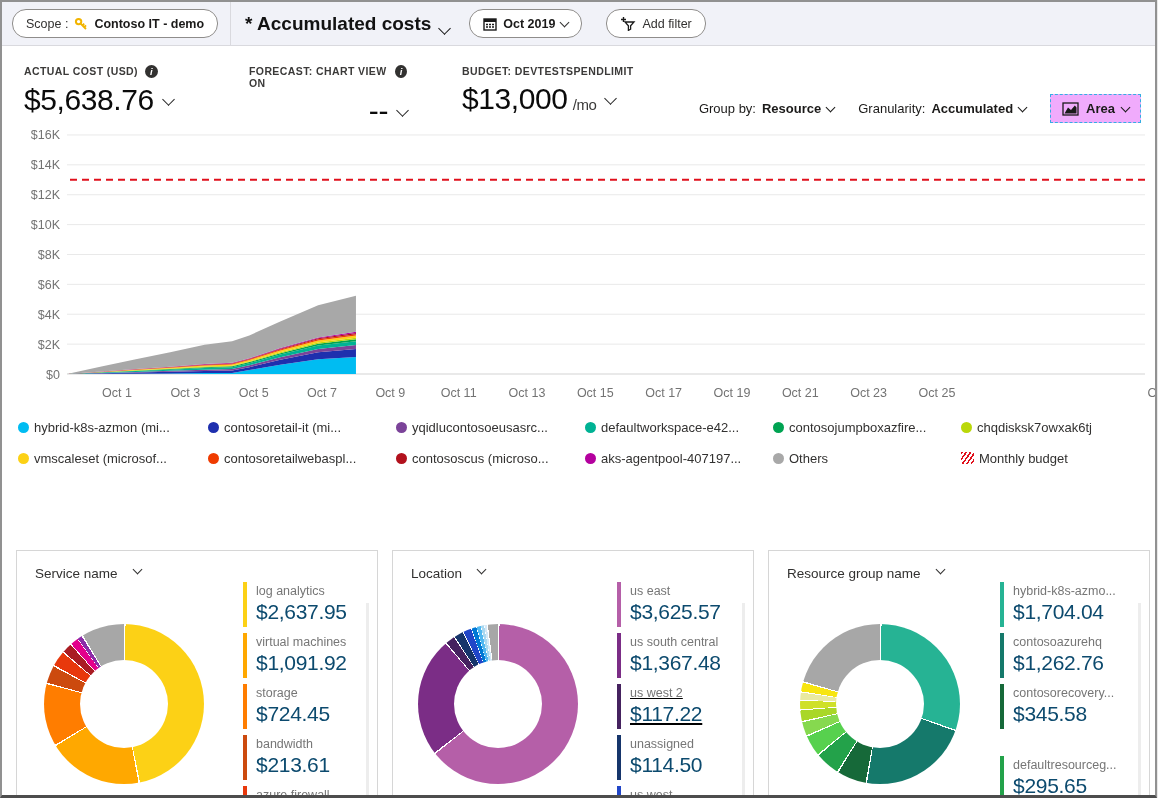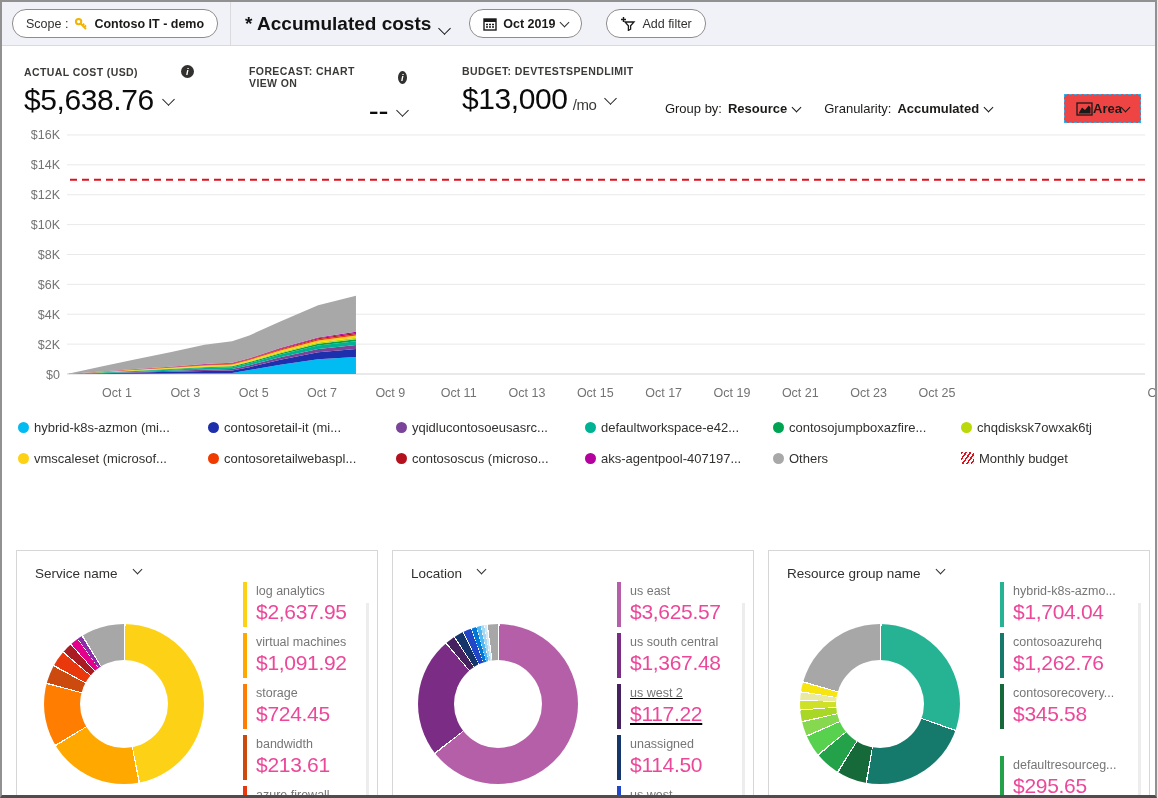--- a/index.html
+++ b/index.html
@@ -9,50 +9,50 @@
   .topbar{position:absolute;top:0;left:0;right:0;height:43px;background:#f1f2f8;border-bottom:1px solid #d9d9de;display:flex;align-items:center;padding-left:10px;}
   .pill{display:inline-flex;align-items:center;gap:6px;height:27px;padding:0 13px;background:#fff;border:1px solid #8f8d8b;border-radius:14px;font-size:12.5px;color:#323130;white-space:nowrap;}
   .pill b{font-weight:700;color:#1b1a19;}
   .vsep{width:1px;align-self:stretch;background:#d9d9de;margin:0 14px 0 12px;}
   .view-title{display:flex;align-items:flex-end;font-size:19px;font-weight:700;color:#121212;gap:9px;margin-right:20px;cursor:pointer;}
   .chev{display:inline-block;width:6px;height:6px;border-right:1.6px solid currentColor;border-bottom:1.6px solid currentColor;transform:rotate(45deg);margin-bottom:2px;}
   .chev.lg{width:8px;height:8px;}
 
   
   .kpi{position:absolute;color:#1b1a19;}
-  .kpi .lab{font-size:10.5px;font-weight:700;letter-spacing:.4px;color:#3b3a39;display:flex;align-items:center;gap:36px;}
+  .kpi .lab{font-size:10.5px;font-weight:700;letter-spacing:.4px;color:#3b3a39;display:flex;}
   .kpi .val{display:flex;align-items:center;font-size:30px;color:#0b0b0b;margin-top:5px;letter-spacing:-0.4px;}
   .kpi .val .chev{margin-left:10px;color:#222;}
   .info{display:inline-block;width:13px;height:13px;border-radius:50%;background:#323130;color:#fff;font-size:9.5px;line-height:13px;text-align:center;font-weight:700;font-style:italic;margin-left:7px;}
   .suffix{font-size:15px;color:#3b3a39;margin:10px 0 0 5px;}
 
   
   .controls{position:absolute;top:92px;right:14px;display:flex;gap:24px;font-size:13px;color:#1b1a19;}
   .ctrl{display:flex;align-items:center;gap:6px;cursor:pointer;}
   .ctrl b{font-weight:700;}
-  .areabtn{display:flex;align-items:center;gap:0;border:1px dashed #35aee3;padding:6px 11px;background:#ef4444;font-size:13px;font-weight:700;color:#1b1a19;cursor:pointer;margin-left:48px;}
+  .areabtn{display:flex;align-items:center;gap:7px;border:1px dashed #35aee3;padding:6px 11px;background:#f0abfc;font-size:13px;font-weight:700;color:#1b1a19;cursor:pointer;}
 
   
   #areaChart{position:absolute;top:127px;left:0;}
 
   
   .chart-legend{position:absolute;top:414px;left:16px;right:0;display:grid;grid-template-columns:190px 188px 189px 188px 188px 1fr;row-gap:9px;font-size:13px;color:#323130;}
   .cl-row{display:flex;align-items:center;gap:5px;height:22px;white-space:nowrap;cursor:pointer;}
   .dot{width:11px;height:11px;border-radius:50%;flex:none;}
   .hatch{width:13px;height:12px;flex:none;background:repeating-linear-gradient(125deg,#e0101c 0 1.6px,#fff 1.6px 3.6px);}
 
   
   .card{position:absolute;top:548px;height:260px;background:#fff;border:1px solid #d6d6d6;}
   .card-head{display:flex;align-items:flex-start;gap:16px;padding:15px 0 0 18px;font-size:13.5px;color:#323130;cursor:pointer;}
   .donut{position:absolute;width:160px;height:160px;border-radius:50%;top:73px;}
   .donut::after{content:"";position:absolute;inset:36px;background:#fff;border-radius:50%;}
   .card-legend{position:absolute;top:31px;}
   .cl-item{border-left:4px solid #ccc;padding:2px 0 2px 9px;height:41px;margin-bottom:6px;}
   .cl-label{font-size:12.5px;color:#767676;line-height:1.2;white-space:nowrap;}
-  .cl-value{font-size:21px;color:#ec4899;letter-spacing:-0.3px;margin-top:1px;}
+  .cl-value{font-size:21px;color:#0c4a6e;letter-spacing:-0.3px;margin-top:1px;}
   .scroll-track{position:absolute;top:52px;bottom:0;right:8px;width:3px;background:#ededed;}
 </style>
 </head>
 <body>
 
 <div class="frame">
 
   <div class="topbar">
     <div class="pill">
       <span>Scope :</span>

